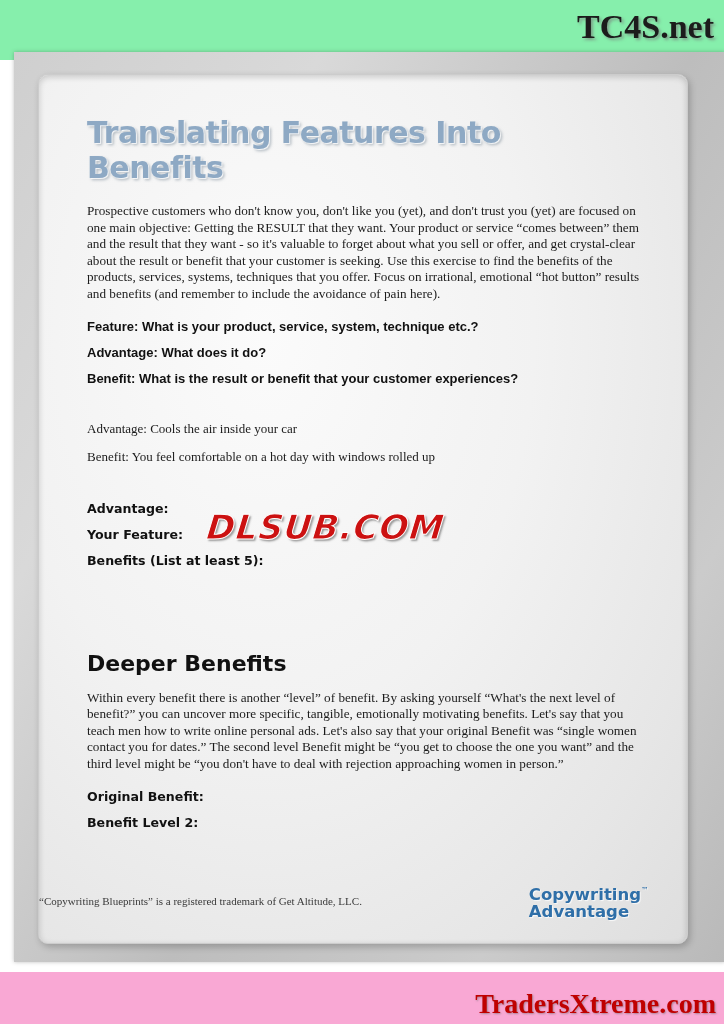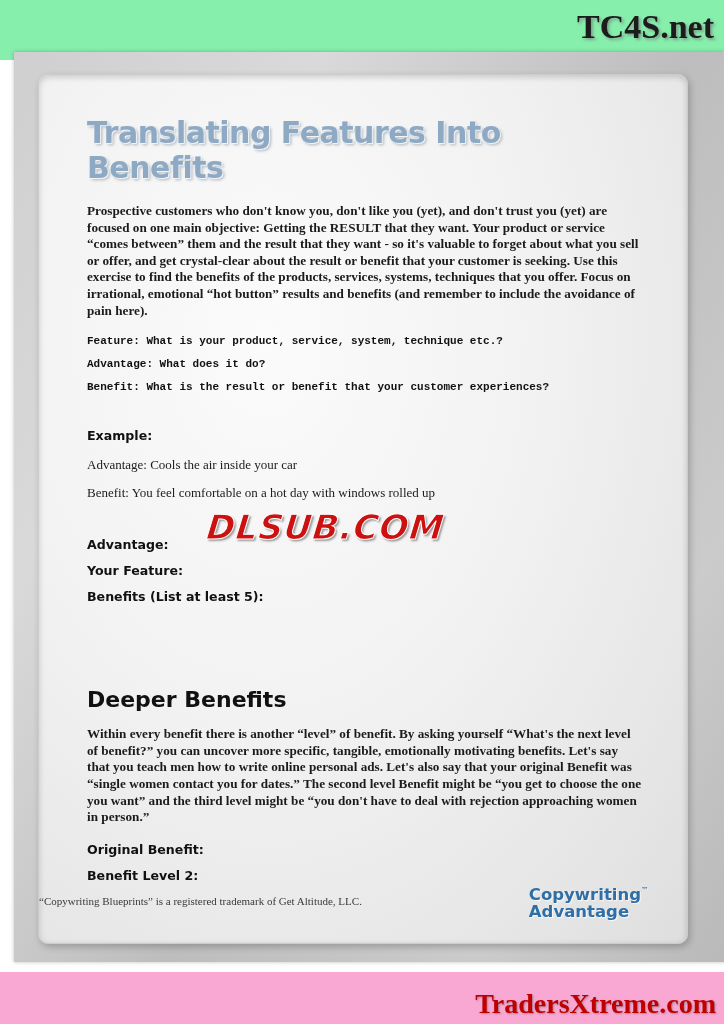--- a/index.html
+++ b/index.html
@@ -96,27 +96,26 @@
   }
 
   
   .para {
     font-family: "Liberation Serif", serif;
     font-size: 13.2px;
     line-height: 16.6px;
     color: #1b1b1b;
     margin: 0 0 16px 0;
     text-align: left;
-    font-weight: bold;
   }
 
   .qline {
-    font-family: Liberation Mono, monospace;
-    font-weight: bold;
-    font-size: 11px;
+    font-family: Liberation Sans, sans-serif;
+    font-weight: bold;
+    font-size: 13px;
     color: #111111;
     margin: 0 0 11px 0;
   }
   .spacer-md { height: 24px; }
   .spacer-lg { height: 48px; }
 
   .example-head {
     font-family: "DejaVu Sans", sans-serif;
     font-weight: bold;
     font-size: 12.6px;
@@ -206,21 +205,20 @@
       <h1 class="doc-title">Translating Features Into Benefits</h1>
 
       <p class="para">Prospective customers who don't know you, don't like you (yet), and don't trust you (yet) are focused on one main objective: Getting the RESULT that they want. Your product or service “comes between” them and the result that they want - so it's valuable to forget about what you sell or offer, and get crystal-clear about the result or benefit that your customer is seeking. Use this exercise to find the benefits of the products, services, systems, techniques that you offer. Focus on irrational, emotional “hot button” results and benefits (and remember to include the avoidance of pain here).</p>
 
       <p class="qline">Feature: What is your product, service, system, technique etc.?</p>
       <p class="qline">Advantage: What does it do?</p>
       <p class="qline">Benefit: What is the result or benefit that your customer experiences?</p>
 
       <div class="spacer-md"></div>
 
-      <p class="example-head">Example:</p>
       <p class="example-line">Advantage: Cools the air inside your car</p>
       <p class="example-line">Benefit: You feel comfortable on a hot day with windows rolled up</p>
 
       <div class="spacer-md"></div>
 
       <p class="fill-line">Advantage:</p>
       <p class="fill-line">Your Feature:</p>
       <p class="fill-line">Benefits (List at least 5):</p>
 
       <div class="spacer-lg"></div>

